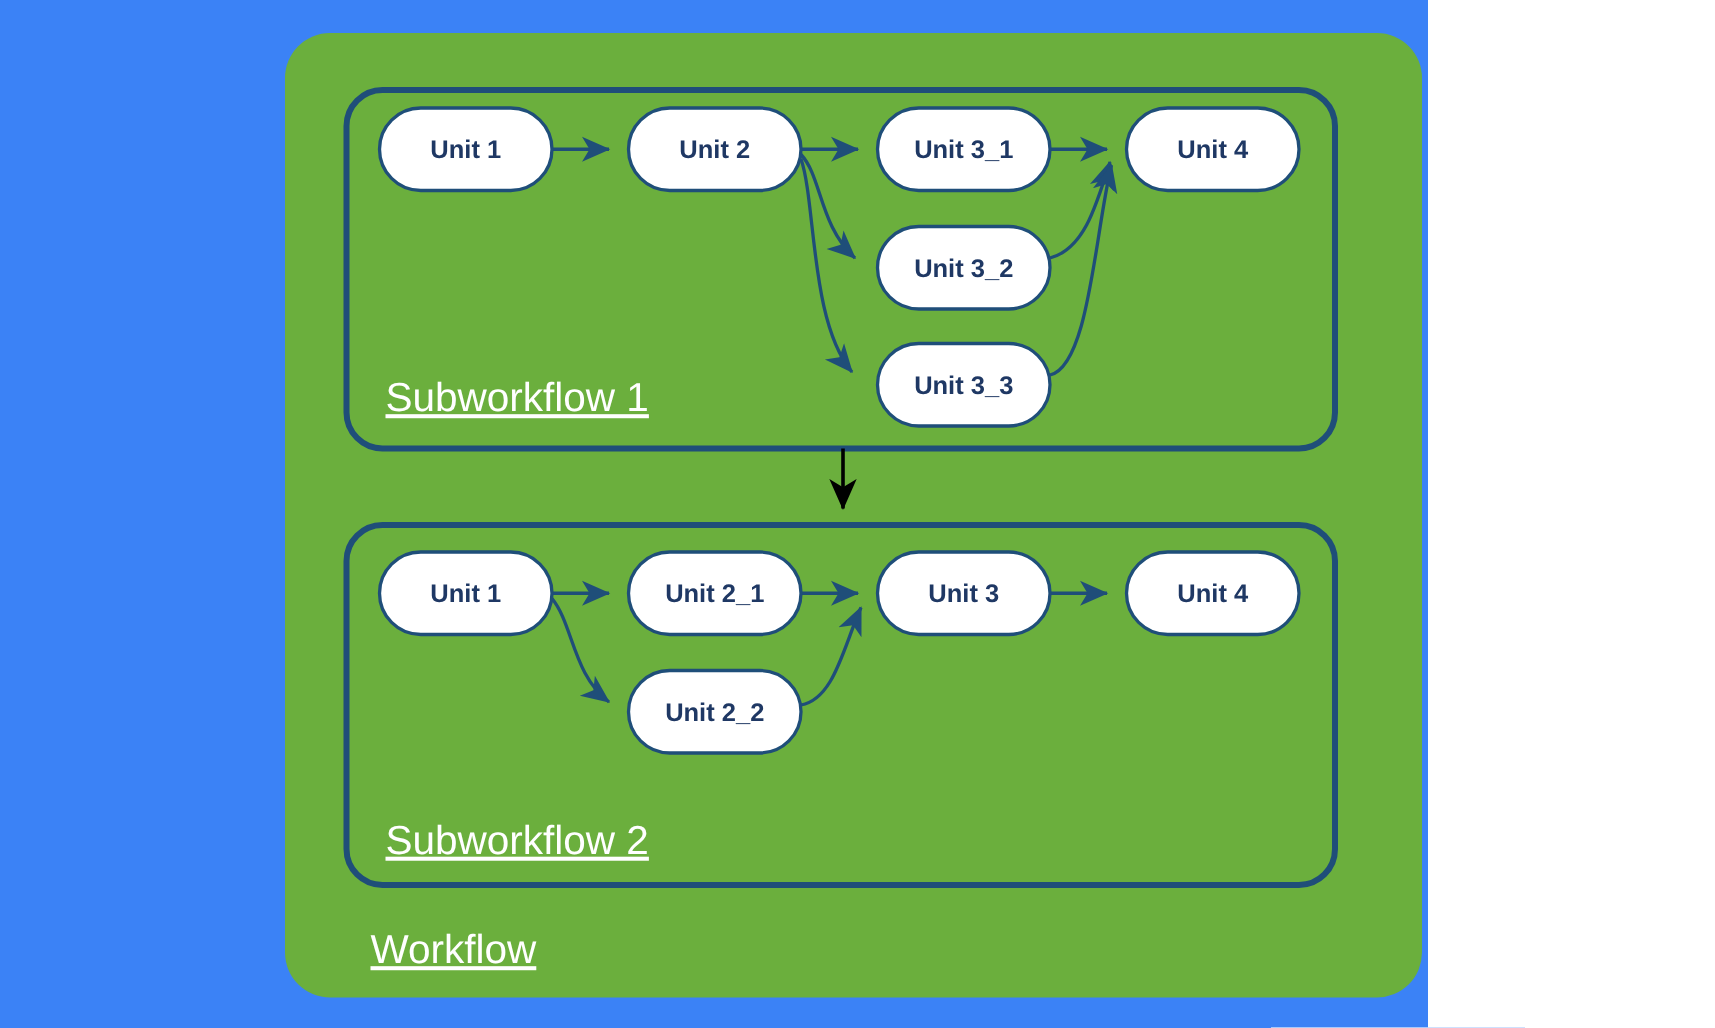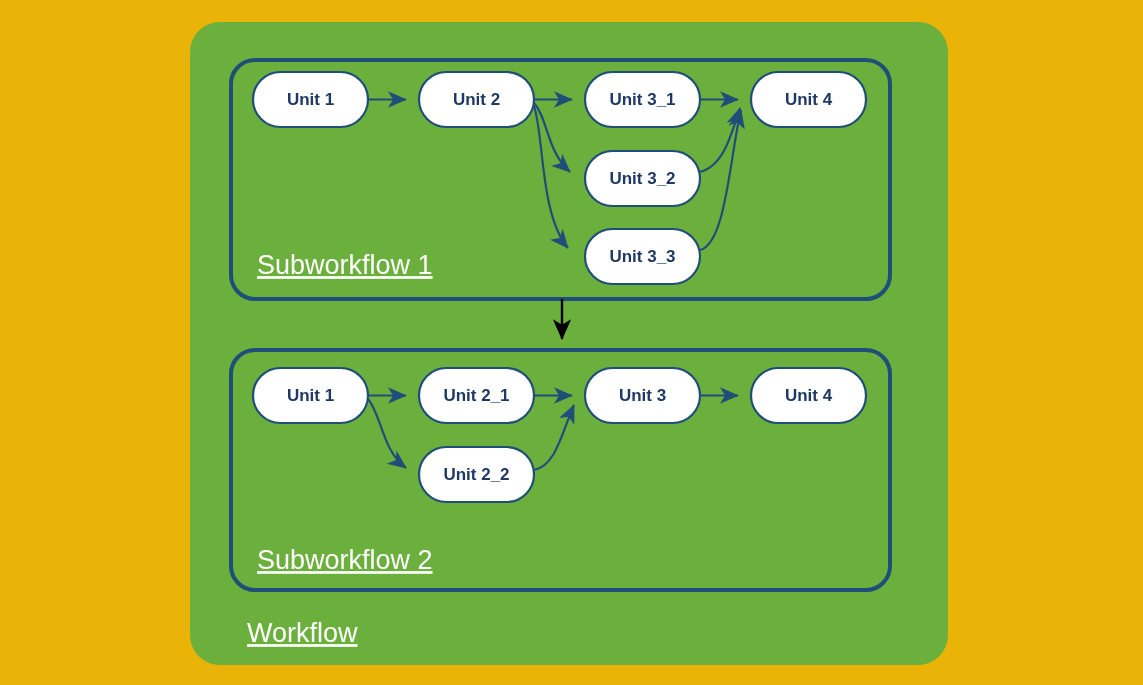--- a/index.html
+++ b/index.html
@@ -5,23 +5,23 @@
   html, body {
     margin: 0;
     padding: 0;
     background: #ffffff;
   }
   body {
     font-family: "Liberation Sans", sans-serif;
   }
   #canvas {
     position: relative;
-    width: 1143px;
+    width: 952px;
     height: 685px;
-    background: #eab308;
+    background: #3b82f6;
     overflow: hidden;
   }
   #diagram-svg {
     position: absolute;
     left: 0;
     top: 0;
     width: 1143px;
     height: 685px;
   }
   .node-label {

